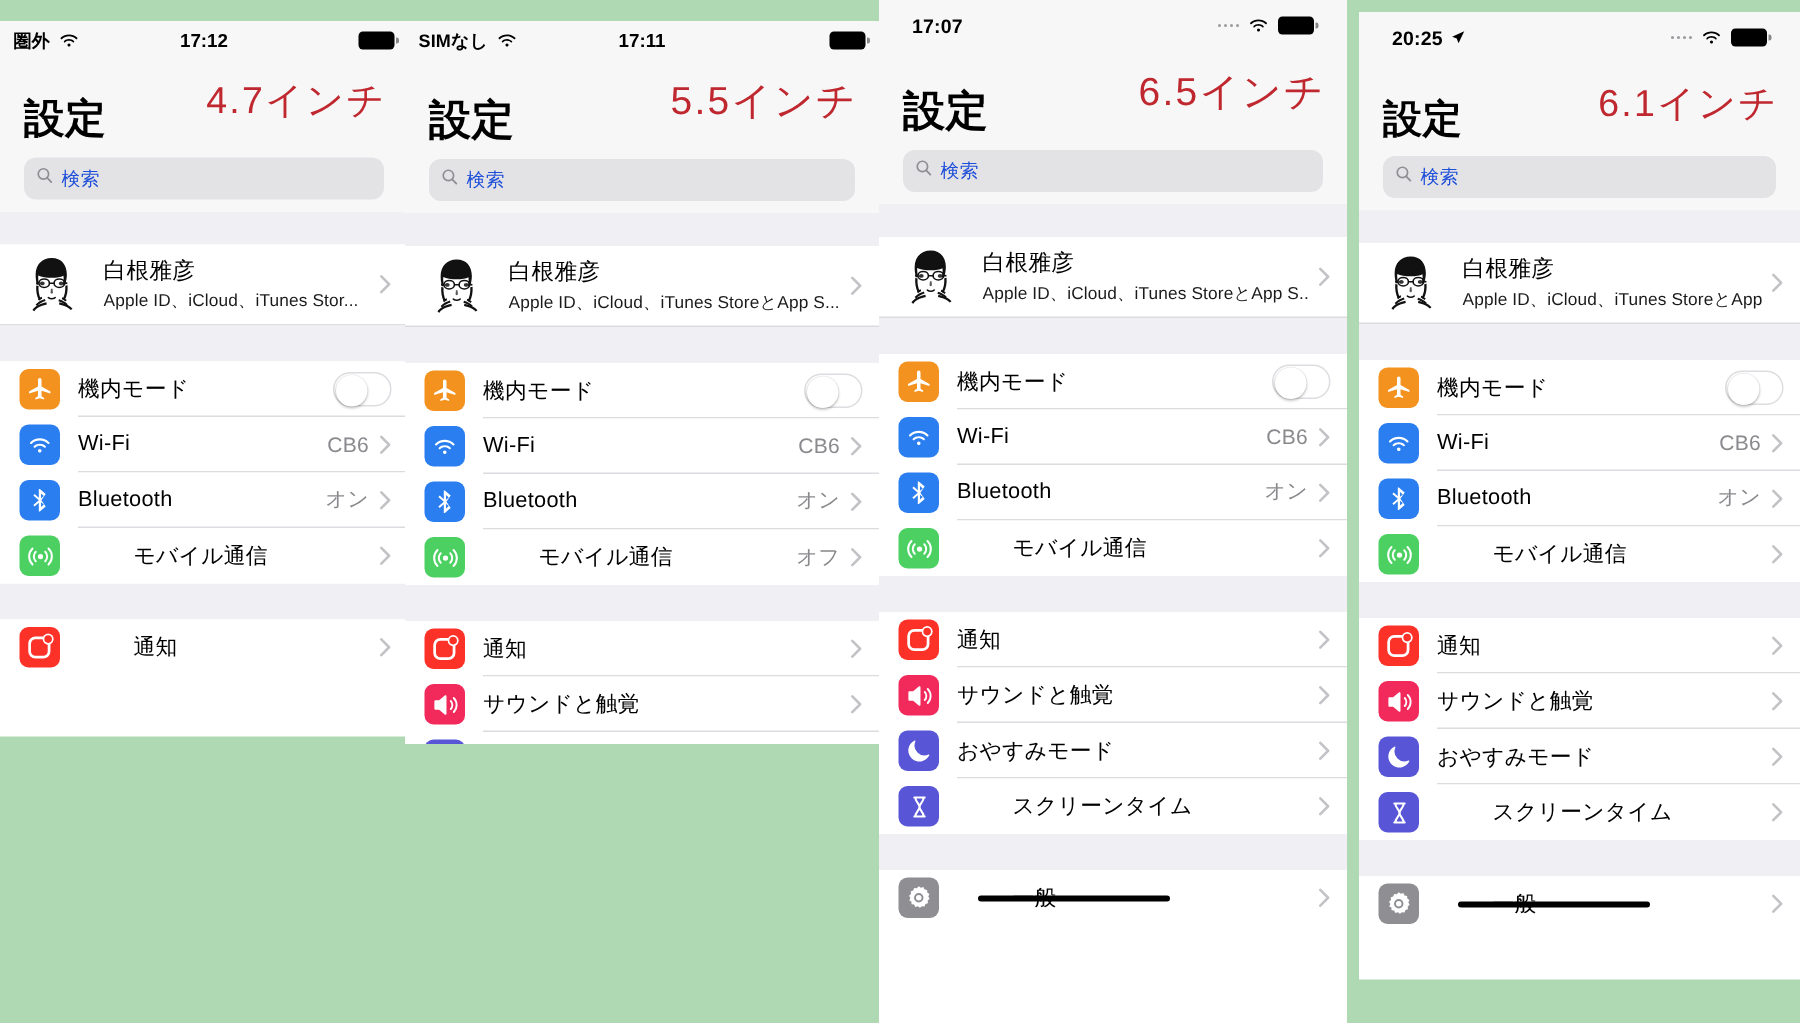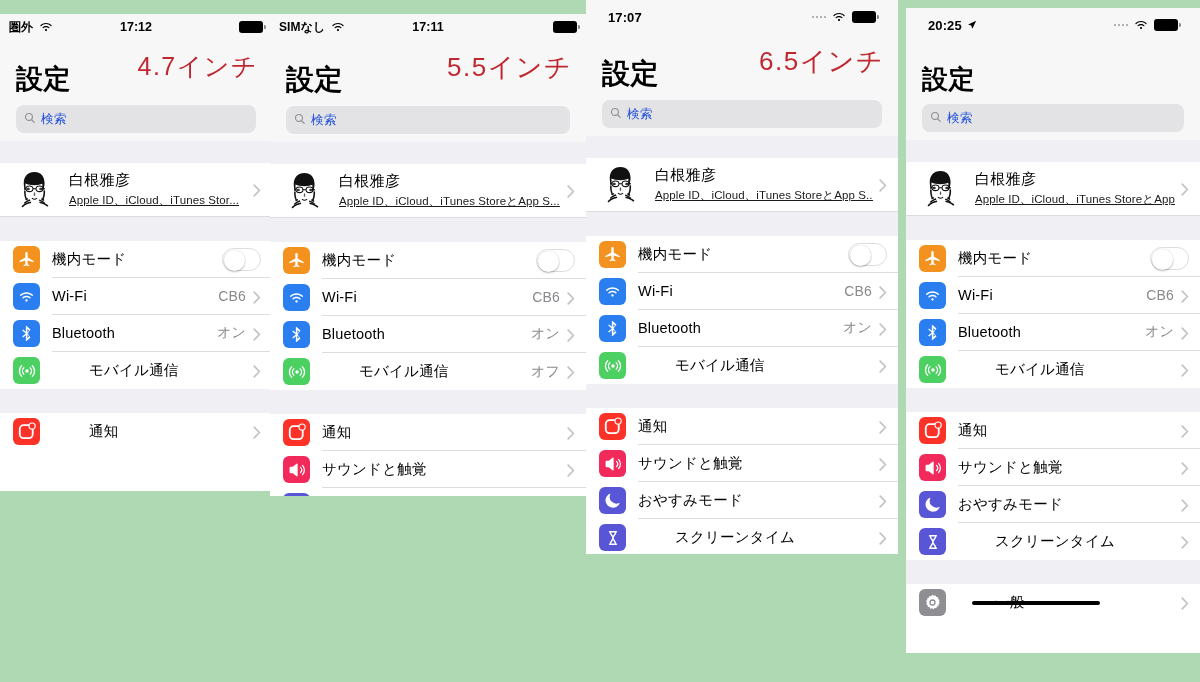--- a/index.html
+++ b/index.html
@@ -152,21 +152,20 @@
     overflow: hidden; flex: 0 0 43px; margin-right: 13px;
     background: #fff;
   }
   .avatar svg { display: block; }
   .p-texts { flex: 1; min-width: 0; }
   .p-name { font-size: 15px; color: #000; letter-spacing: .3px; }
   .p-sub {
     font-size: 11.5px; color: #1a1a1a; margin-top: 3px;
     white-space: nowrap; overflow: hidden;
     letter-spacing: .1px;
-    text-decoration: underline;
   }
   .p-chev { width: 8px; height: 13px; flex: 0 0 8px; margin-right: 11px; margin-left: 6px; }
 
   .homebar {
     position: absolute;
     height: 4px; border-radius: 3px; background: #000;
   }
 </style>
 </head>
 <body style="background: rgb(174, 217, 178);">
@@ -483,21 +482,21 @@
         <span class="label">おやすみモード</span>
 
         <span class="chev"><svg viewBox="0 0 8 13" width="8" height="13">
                 <path fill="none" stroke="#c3c3c7" stroke-width="1.7" stroke-linecap="round" stroke-linejoin="round" d="M1.2 1.2L6.4 6.5 1.2 11.8"></path>
               </svg></span>
       </span>
     </div>
       </div>
 
   </div>
-    <div class="phone" style="left:586px;top:0px;width:312px;height:554px">
+    <div class="phone" style="left:586px;top:0px;width:312px;height:682px">
     <div class="statusbar sb-notch">
       <span class="sb-left">
         <span>17:07</span>
       </span>
       <span class="sb-right">
         <span class="dots">
             <i></i>
             <i></i>
             <i></i>
             <i></i>
@@ -720,20 +719,21 @@
               <path fill="#000" d="M10 12.6c.7 0 1.3-.6 1.3-1.3S10.7 10 10 10s-1.3.6-1.3 1.3.6 1.3 1.3 1.3z"></path>
               <path fill="#000" d="M10 6.3c-1.6 0-3 .6-4.1 1.6-.3.3-.3.7-.1 1 .3.3.7.3 1 0 .8-.8 1.9-1.2 3.2-1.2s2.4.5 3.2 1.2c.3.3.7.3 1 0 .3-.3.2-.7-.1-1-1.1-1-2.5-1.6-4.1-1.6z"></path>
               <path fill="#000" d="M10 2.4c-2.6 0-5 1-6.8 2.7-.3.3-.3.8 0 1.1s.8.3 1.1 0C5.8 4.8 7.8 3.9 10 3.9s4.2.9 5.7 2.3c.3.3.8.3 1.1 0s.3-.8 0-1.1C15 3.4 12.6 2.4 10 2.4z"></path>
             </svg>
           </span>
         <span class="batt"></span>
       </span>
     </div>
     <div class="header" style="padding-top:0">
       <div class="big-title" style="font-size:26px;padding-top:24px">設定</div>
+      <div class="inch-label" style="font-size:25px">6.1インチ</div>
       <div class="searchbar">
         <span><svg viewBox="0 0 16 16" width="12" height="12">
               <circle cx="6.6" cy="6.6" r="4.6" fill="none" stroke="#8e8e93" stroke-width="1.5"></circle>
               <path stroke="#8e8e93" stroke-width="1.6" stroke-linecap="round" d="M10.2 10.4l3.4 3.4"></path>
             </svg></span>
         <span class="s-text">検索</span>
       </div>
     </div>
     <div class="spacer" style="height:22px"></div>
     <div class="profile-row" style="height:54px;border-bottom:1px solid #dcdce0">

